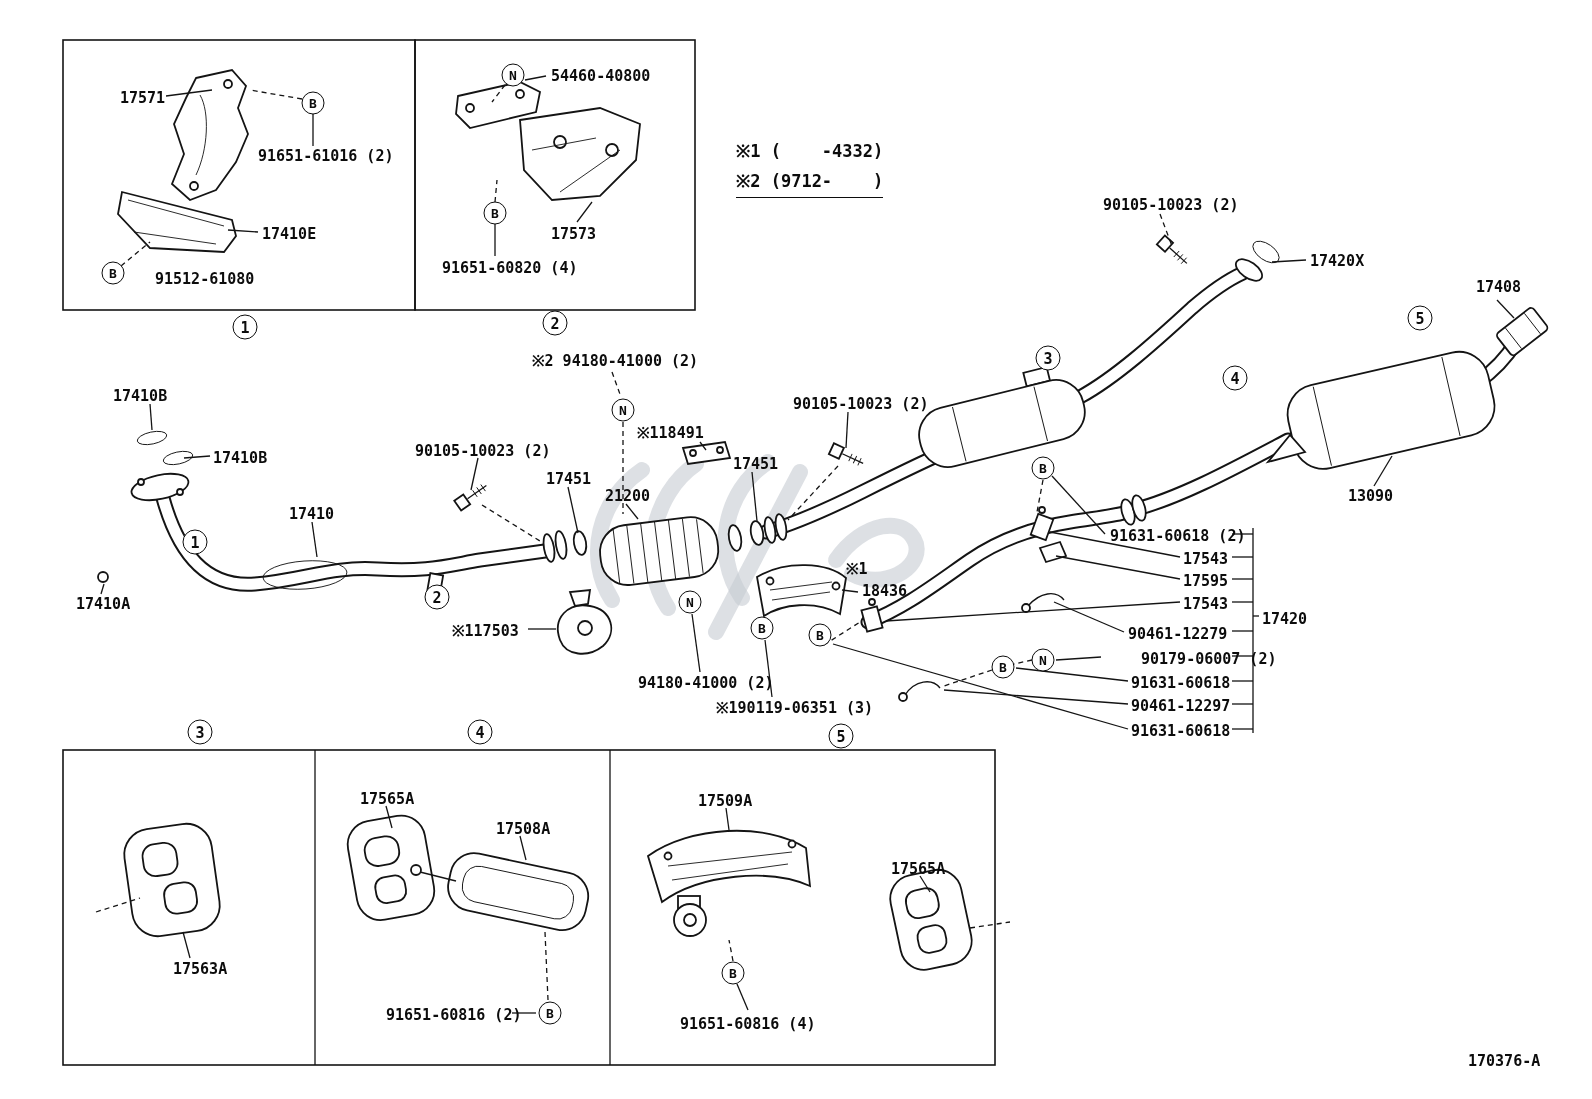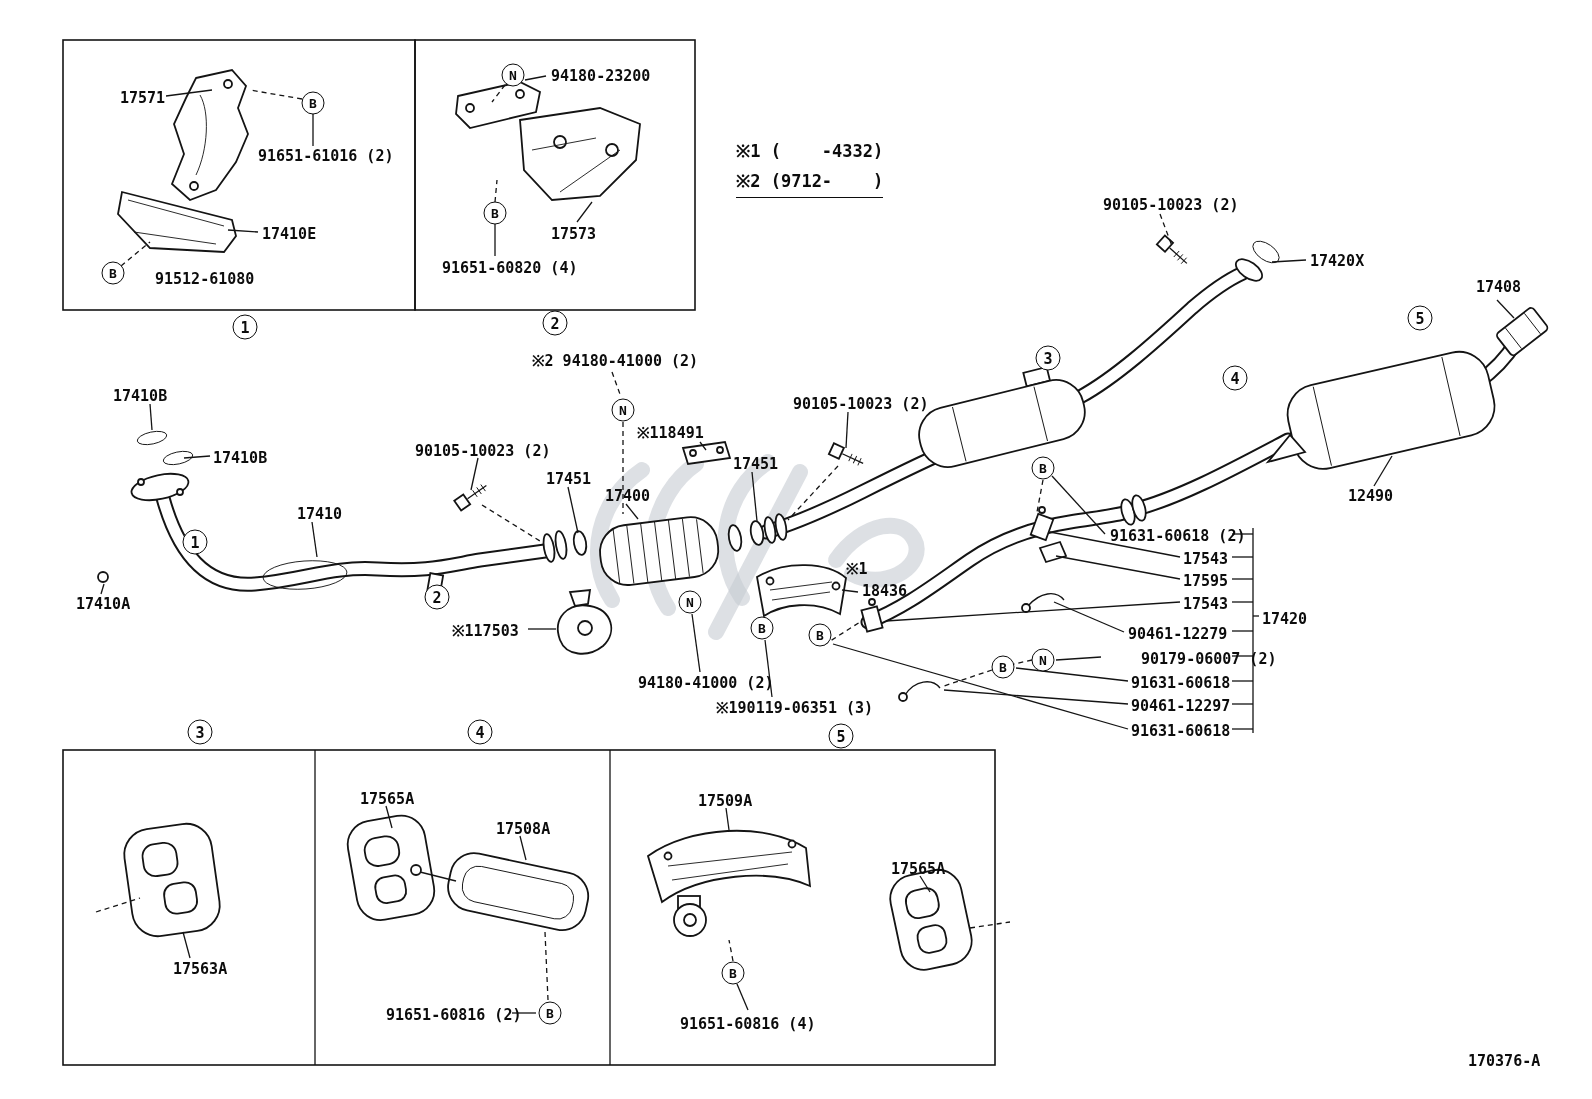--- a/index.html
+++ b/index.html
@@ -310,58 +310,58 @@
     <line class="dash" x1="548" y1="1000" x2="545" y2="932"></line>
     <line class="dash" x1="733" y1="961" x2="729" y2="940"></line>
     <line class="dash" x1="970" y1="928" x2="1010" y2="922"></line>
   </g>
 </svg>
 
 <span class="lbl" style="left:120px;top:89px">17571</span>
 <span class="lbl" style="left:258px;top:147px">91651-61016 (2)</span>
 <span class="lbl" style="left:262px;top:225px">17410E</span>
 <span class="lbl" style="left:155px;top:270px">91512-61080</span>
-<span class="lbl" style="left:551px;top:67px">94180-23200</span>
+<span class="lbl" style="left:551px;top:67px">54460-40800</span>
 <span class="lbl" style="left:551px;top:225px">17573</span>
 <span class="lbl" style="left:442px;top:259px">91651-60820 (4)</span>
 
 <span class="note" style="left:736px;top:139px">※1 (    -4332)</span>
 <span class="note u" style="left:736px;top:169px">※2 (9712-    )</span>
 
 <span class="lbl" style="left:1103px;top:196px">90105-10023 (2)</span>
 <span class="lbl" style="left:1310px;top:252px">17420X</span>
 <span class="lbl" style="left:1476px;top:278px">17408</span>
 <span class="lbl" style="left:532px;top:352px">※2 94180-41000 (2)</span>
 <span class="lbl" style="left:637px;top:424px">※118491</span>
 <span class="lbl" style="left:415px;top:442px">90105-10023 (2)</span>
 <span class="lbl" style="left:546px;top:470px">17451</span>
-<span class="lbl" style="left:605px;top:487px">17400</span>
+<span class="lbl" style="left:605px;top:487px">21200</span>
 <span class="lbl" style="left:793px;top:395px">90105-10023 (2)</span>
 <span class="lbl" style="left:733px;top:455px">17451</span>
 <span class="lbl" style="left:113px;top:387px">17410B</span>
 <span class="lbl" style="left:213px;top:449px">17410B</span>
-<span class="lbl" style="left:297px;top:505px">17410</span>
+<span class="lbl" style="left:289px;top:505px">17410</span>
 <span class="lbl" style="left:76px;top:595px">17410A</span>
 <span class="lbl" style="left:452px;top:622px">※117503</span>
 <span class="lbl" style="left:846px;top:560px">※1</span>
 <span class="lbl" style="left:862px;top:582px">18436</span>
 <span class="lbl" style="left:638px;top:674px">94180-41000 (2)</span>
 <span class="lbl" style="left:716px;top:699px">※190119-06351 (3)</span>
 
 <span class="lbl" style="left:1110px;top:527px">91631-60618 (2)</span>
 <span class="lbl" style="left:1183px;top:550px">17543</span>
 <span class="lbl" style="left:1183px;top:572px">17595</span>
 <span class="lbl" style="left:1183px;top:595px">17543</span>
 <span class="lbl" style="left:1128px;top:625px">90461-12279</span>
 <span class="lbl" style="left:1141px;top:650px">90179-06007 (2)</span>
 <span class="lbl" style="left:1131px;top:674px">91631-60618</span>
 <span class="lbl" style="left:1131px;top:697px">90461-12297</span>
 <span class="lbl" style="left:1131px;top:722px">91631-60618</span>
 <span class="lbl" style="left:1262px;top:610px">17420</span>
-<span class="lbl" style="left:1348px;top:487px">12490</span>
+<span class="lbl" style="left:1348px;top:487px">13090</span>
 
 <span class="lbl" style="left:173px;top:960px">17563A</span>
 <span class="lbl" style="left:360px;top:790px">17565A</span>
 <span class="lbl" style="left:496px;top:820px">17508A</span>
 <span class="lbl" style="left:386px;top:1006px">91651-60816 (2)</span>
 <span class="lbl" style="left:698px;top:792px">17509A</span>
 <span class="lbl" style="left:891px;top:860px">17565A</span>
 <span class="lbl" style="left:680px;top:1015px">91651-60816 (4)</span>
 
 <span class="lbl" style="left:1468px;top:1052px">170376-A</span>

